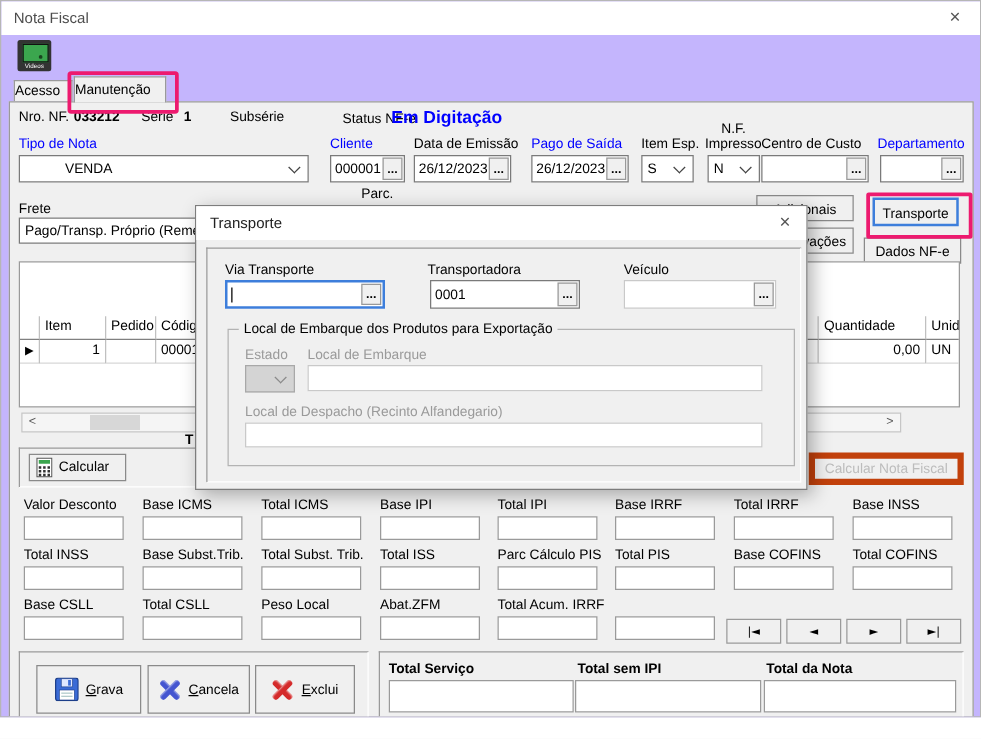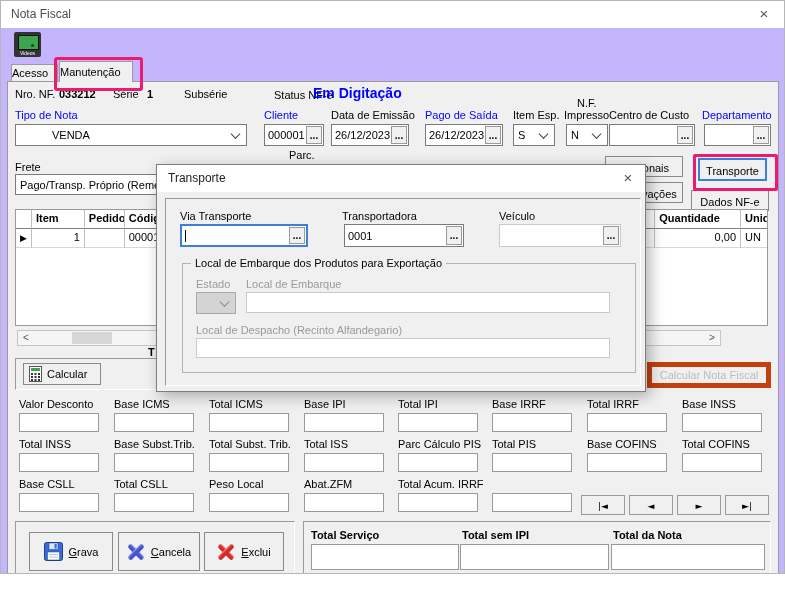--- a/index.html
+++ b/index.html
@@ -44,21 +44,21 @@
   .chev.dis{border-color:#8a8a8a;}
   .fld{background:#fff;border:1px solid #7a7a7a;display:flex;align-items:center;overflow:hidden;}
   .fld .val{flex:1;padding:0 3px;white-space:nowrap;overflow:hidden;}
   .dots{flex:0 0 16px;align-self:stretch;margin:1px;background:#f0f0f0;border:1px solid #999;
         font-weight:bold;font-size:10px;line-height:9px;text-align:center;padding:0;font-family:"Liberation Sans",sans-serif;cursor:default;}
   .side-btn{background:#f0f0f0;border:1px solid #8a8a8a;text-align:center;font-size:11px;padding-top:3px;overflow:hidden;white-space:nowrap;}
   
   .grid{left:14px;top:208px;width:753px;height:117px;background:#fff;border:1px solid #9a9a9a;}
   .grow{display:flex;width:100%;}
   .gcell{box-sizing:border-box;border-right:1px solid #c0c0c0;padding:2px 4px;white-space:nowrap;overflow:hidden;height:19px;}
-  .ghead .gcell{font-weight:bold;border-bottom:1px solid #808080;}
+  .ghead .gcell{font-weight:normal;border-bottom:1px solid #808080;margin-top:43px;}
   .gdata .gcell{border-bottom:1px solid #d8d8d8;}
   .right{text-align:right;}
   .marker{font-family:"DejaVu Sans",sans-serif;font-size:9px;line-height:14px;text-align:center;padding:2px 0;}
   
   .hscroll{left:16px;top:329px;width:704px;height:16px;background:#f5f5f5;border:1px solid #c6c6c6;}
   .sbtn{position:absolute;top:0;width:16px;height:14px;text-align:center;font-size:10px;color:#555;line-height:14px;cursor:default;}
   .thumb{position:absolute;left:54px;top:1px;width:40px;height:12px;background:#d7d7d7;}
   .sunken{border:1px solid;border-color:#9a9a9a #ffffff #ffffff #9a9a9a;background:#f0f0f0;}
   .btn{background:#f0f0f0;border:1px solid #8a8a8a;font-family:"Liberation Sans",sans-serif;font-size:11px;cursor:default;}
   .btn-disabled{background:#f0f0f0;border:1px solid #d9d9d9;color:#bcbcbc;}

